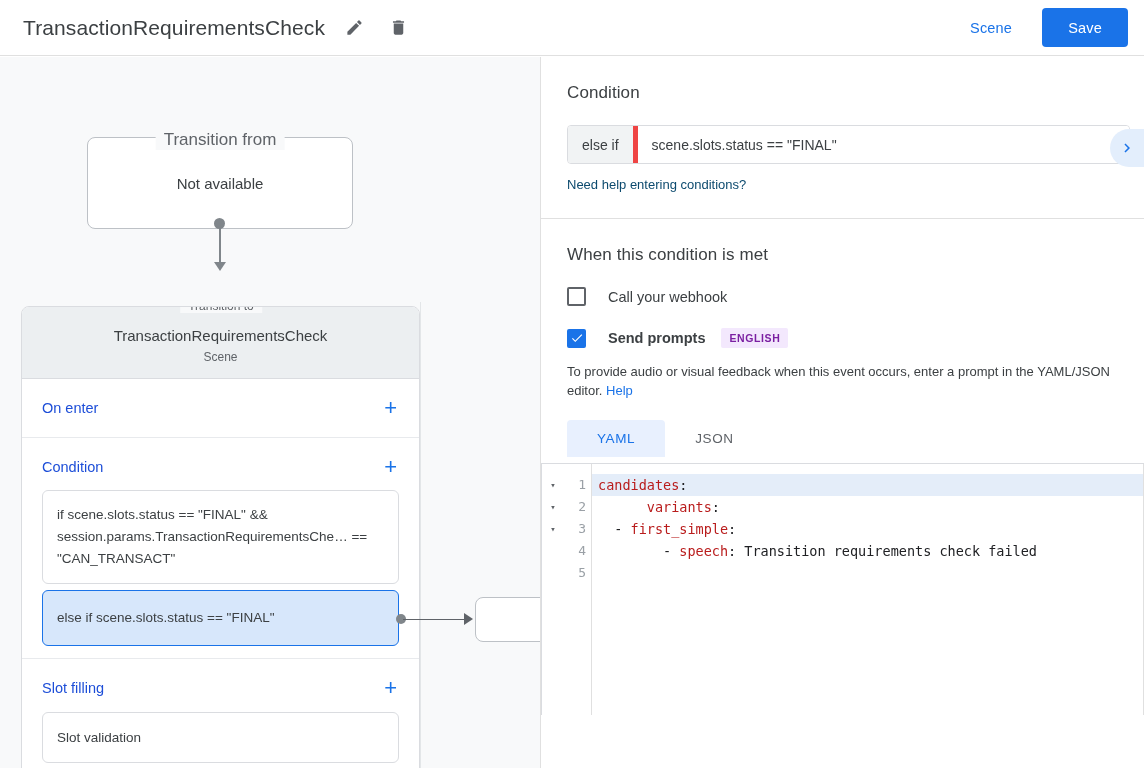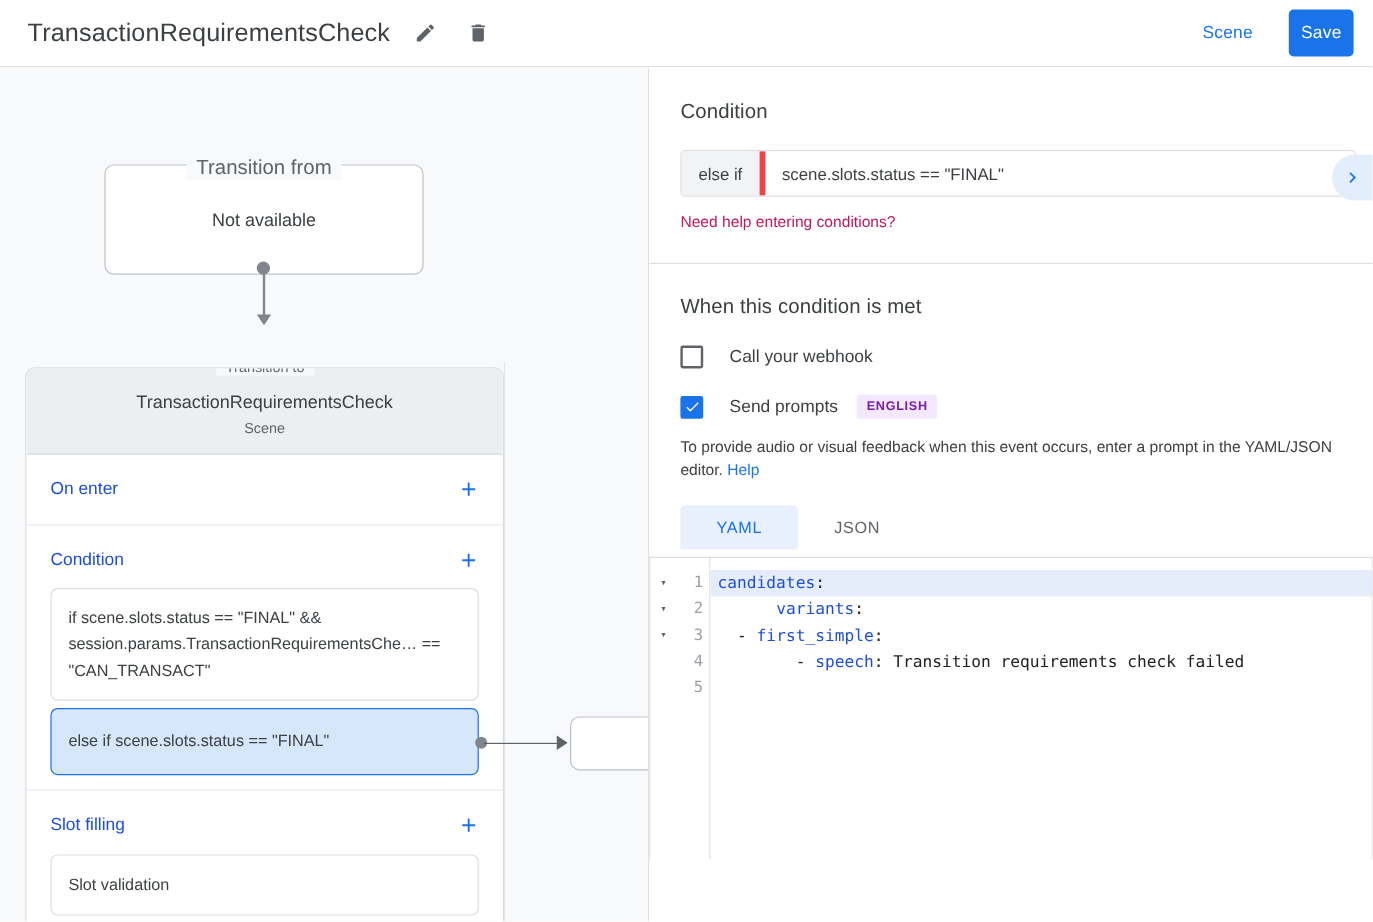--- a/index.html
+++ b/index.html
@@ -30,21 +30,21 @@
   .icon-btn svg { display: block; fill: #5f6368; }
   .topbar-right { margin-left: auto; display: flex; align-items: center; }
   .cancel-btn {
     color: #1a73e8; font-size: 14.5px; font-weight: 500; letter-spacing: .2px;
     background: none; border: none; cursor: pointer; padding: 8px 14px;
     border-radius: 4px;
   }
   .save-btn {
     background: #1a73e8; color: #fff; font-size: 14.5px; font-weight: 500;
     letter-spacing: .2px; border: none; border-radius: 4px; cursor: pointer;
-    padding: 0 10px; height: 39px; margin-left: 16px;
+    padding: 0 26px; height: 39px; margin-left: 16px;
     font-family: "Liberation Sans", sans-serif;
   }
 
   
   .left-panel {
     position: absolute; left: 0; top: 57px; width: 540px; height: 711px;
     background: #f8f9fa; overflow: hidden;
   }
   .right-divider {
     position: absolute; left: 540px; top: 57px; width: 1px; height: 711px;
@@ -164,39 +164,39 @@
   .cond-prefix {
     background: #f1f3f4; border-right: 5px solid #ef4444;
     display: flex; align-items: center; padding: 0 14px;
     font-size: 14px; color: #3c4043;
   }
   .cond-value {
     flex: 1; display: flex; align-items: center; padding: 0 14px;
     font-size: 14px; color: #3c4043; background: #fff;
   }
   .help-link {
-    display: inline-block; margin-top: 13px; color: #be185d;
+    display: inline-block; margin-top: 13px; color: #0c4a6e;
     font-size: 13px; text-decoration: none; cursor: pointer;
   }
   .rp-divider {
     margin-top: 25px; height: 1px; background: #e0e0e0; width: 603px;
   }
 
   .chk-row { display: flex; align-items: center; margin-top: 22px; }
   .chk {
     width: 19px; height: 19px; border: 2px solid #5f6368; border-radius: 2px;
     background: #fff; cursor: pointer; flex: 0 0 auto;
   }
   .chk.checked {
     background: #1a73e8; border-color: #1a73e8;
     display: flex; align-items: center; justify-content: center;
   }
   .chk.checked svg { display: block; }
   .chk-label { margin-left: 22px; font-size: 14.5px; color: #3c4043; }
-  .chk-label.bold { font-weight: 400; }
+  .chk-label.bold { font-weight: 700; }
   .lang-badge {
     margin-left: 16px; background: #f3e8fd; color: #7b1fa2;
     font-size: 10.5px; font-weight: 700; letter-spacing: .6px;
     padding: 4px 8px; border-radius: 2px;
   }
   .help-text {
     margin-top: 14px; font-size: 13px; color: #3c4043; line-height: 19px;
     max-width: 560px;
   }
   .help-text a { color: #1a73e8; text-decoration: none; }
@@ -230,21 +230,21 @@
   }
   .ed-gutter div {
     height: 22px; line-height: 22px; font-size: 13px; color: #9aa0a6;
   }
   .ed-code { flex: 1; padding-top: 10px; position: relative; overflow: hidden; }
   .ed-line {
     height: 22px; line-height: 22px; font-size: 13.5px; color: #202124;
     white-space: pre; padding-left: 6px;
   }
   .ed-line.hl { background: #e4edf9; }
-  .y-key { color: #1d4ed8; text-align: center; }
+  .y-key { color: #b91c1c; text-align: center; }
   .y-punc { color: #202124; }
   .ed-scroll-v {
     position: absolute; right: 0; top: 0; width: 1px; height: 252px;
     background: #e0e0e0;
   }
 
   
   .collapse-pill {
     position: absolute; right: 0; top: 72px; width: 34px; height: 38px;
     background: #e3eefc; border-radius: 19px 0 0 19px;

